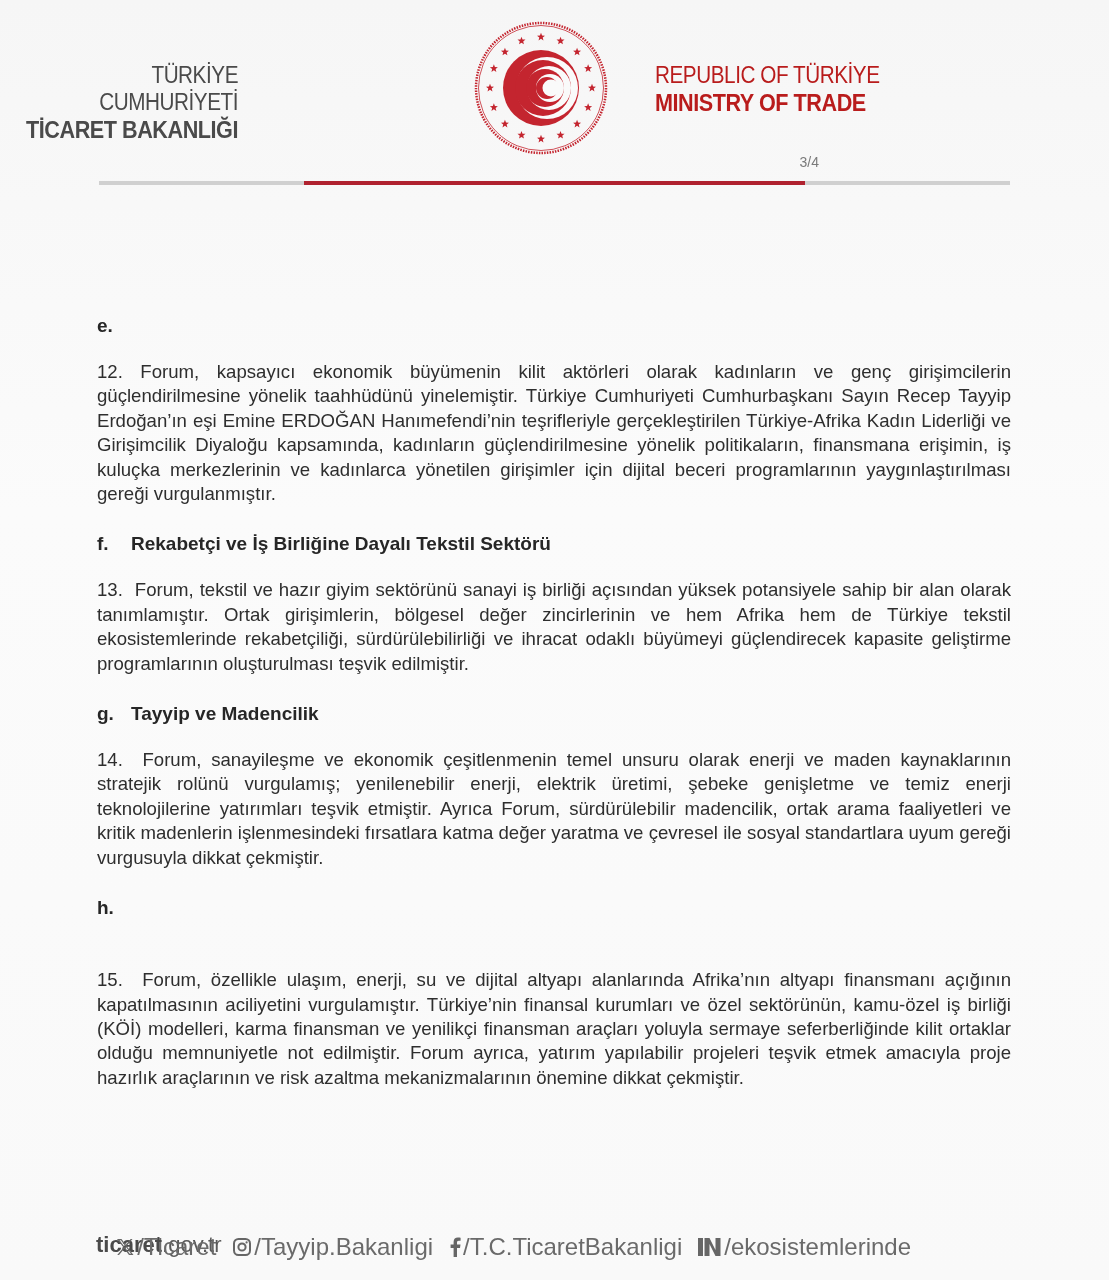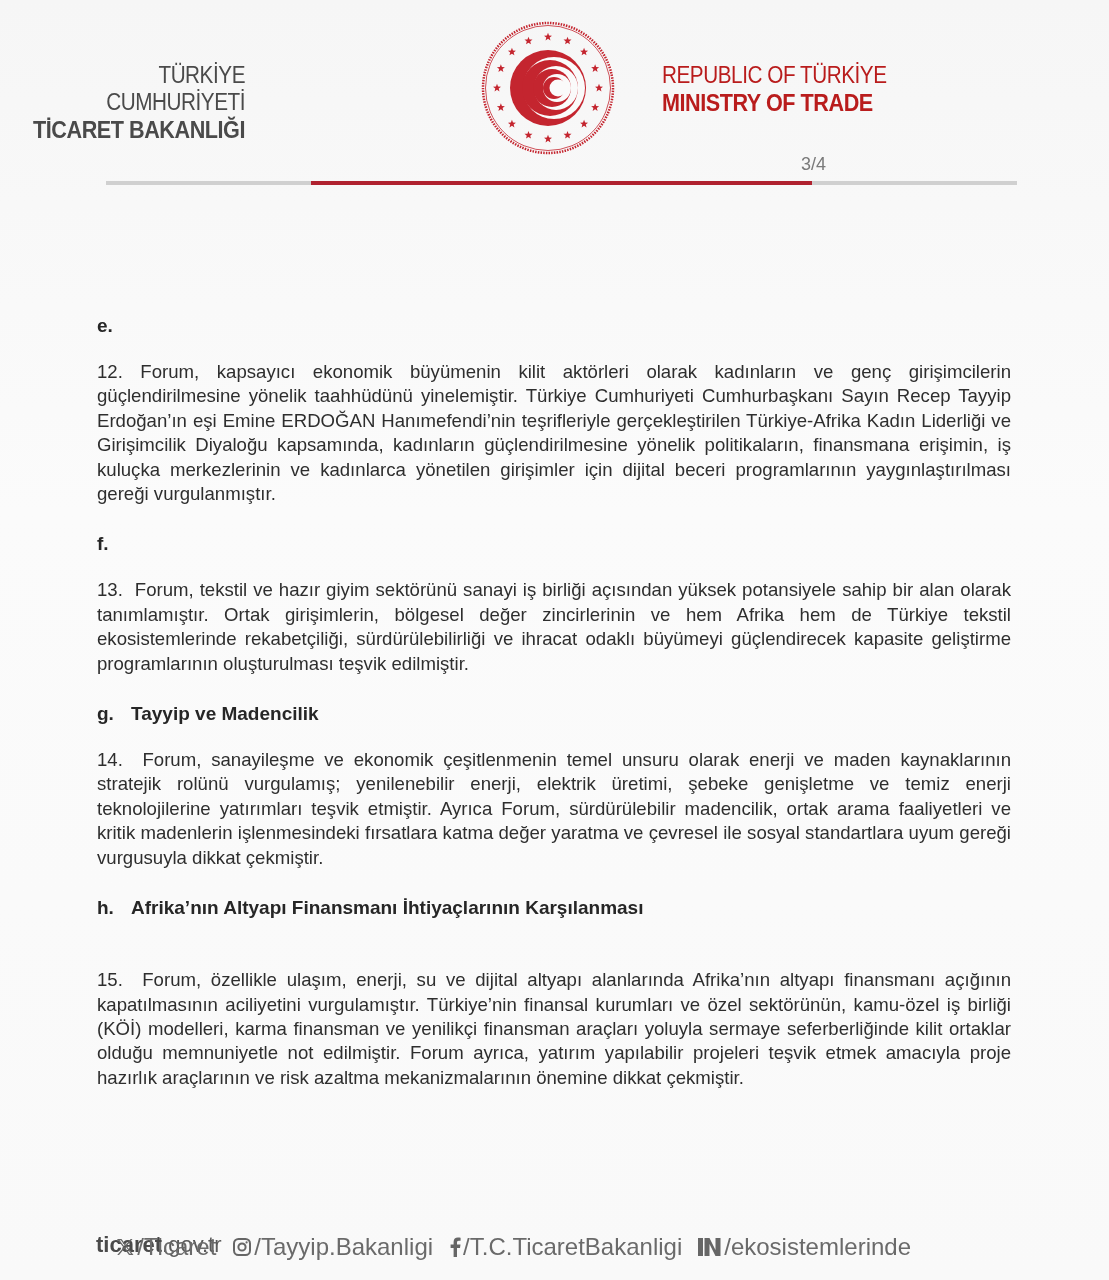--- a/index.html
+++ b/index.html
@@ -4,34 +4,34 @@
 <style>
   * { box-sizing: border-box; margin: 0; padding: 0; }
   html, body { width: 1109px; height: 1280px; }
   body {
     background: linear-gradient(180deg, #f6f6f6 0%, #fbfbfb 40%, #f9f9f9 100%);
     font-family: "Liberation Sans", sans-serif;
     color: #2b2b2b;
     position: relative;
     overflow: hidden;
   }
-  .header { position: absolute; top: 0; left: 0; width: 918px; height: 200px; margin-left: 7px; }
+  .header { position: absolute; top: 0; left: 0; width: 918px; height: 200px; }
   .hdr-left {
     position: absolute; right: 680px; top: 62px; text-align: right;
     color: #4a4a4a; font-family: "Liberation Sans Narrow", "Liberation Sans", sans-serif;
   }
   .hdr-left .l1, .hdr-right .l1 { font-size: 23px; letter-spacing: -0.5px; line-height: 27px; font-weight: normal; transform: scaleX(0.9); transform-origin: right; display:block; }
   .hdr-left .l2, .hdr-right .l2 { font-size: 24px; font-weight: bold; letter-spacing: -0.5px; line-height: 28px; transform: scaleX(0.9); transform-origin: right; display:block; }
   .hdr-right {
     position: absolute; left: 655px; top: 62px; text-align: left; color: #b91c1c;
   }
   .hdr-right .l1, .hdr-right .l2 { transform-origin: left; }
   .emblem { position: absolute; left: 473px; top: 20px; width: 136px; height: 136px; }
   .page-no {
-    position: absolute; right: 99px; top: 154px; font-size: 18px; color: #7a7a7a;
+    position: absolute; right: 99px; top: 154px; font-size: 14px; color: #7a7a7a;
   }
   .progress-track {
     position: absolute; left: 99px; top: 181px; width: 911px; height: 4px; background: #d0d0d0;
   }
   .progress-fill {
     position: absolute; top: 0; height: 4px; background: #b0222f;
   }
   .content {
     position: absolute; left: 97px; top: 312px; width: 914px;
     font-size: 18.6px; line-height: 24.4px; color: #2e2e2e;
@@ -108,34 +108,34 @@
 <div class="content" id="content">
     <div style="margin-bottom: 24px;">
       <div class="section-title" style="margin-bottom: 20px;">
         <span class="letter">e.</span>
       </div>
       <p class="para" style="white-space: pre-wrap;">12. Forum, kapsayıcı ekonomik büyümenin kilit aktörleri olarak kadınların ve genç girişimcilerin güçlendirilmesine yönelik taahhüdünü yinelemiştir. Türkiye Cumhuriyeti Cumhurbaşkanı Sayın Recep Tayyip Erdoğan’ın eşi Emine ERDOĞAN Hanımefendi’nin teşrifleriyle gerçekleştirilen Türkiye-Afrika Kadın Liderliği ve Girişimcilik Diyaloğu kapsamında, kadınların güçlendirilmesine yönelik politikaların, finansmana erişimin, iş kuluçka merkezlerinin ve kadınlarca yönetilen girişimler için dijital beceri programlarının yaygınlaştırılması gereği vurgulanmıştır.</p>
     </div>
     <div style="margin-bottom: 24px;">
       <div class="section-title" style="margin-bottom: 20px;">
         <span class="letter">f.</span>
+        <span>Rekabetçi ve İş Birliğine Dayalı Tekstil Sektörü</span>
       </div>
       <p class="para" style="white-space: pre-wrap;">13.  Forum, tekstil ve hazır giyim sektörünü sanayi iş birliği açısından yüksek potansiyele sahip bir alan olarak tanımlamıştır. Ortak girişimlerin, bölgesel değer zincirlerinin ve hem Afrika hem de Türkiye tekstil ekosistemlerinde rekabetçiliği, sürdürülebilirliği ve ihracat odaklı büyümeyi güçlendirecek kapasite geliştirme programlarının oluşturulması teşvik edilmiştir.</p>
     </div>
     <div style="margin-bottom: 24px;">
       <div class="section-title" style="margin-bottom: 20px;">
         <span class="letter">g.</span>
         <span>Tayyip ve Madencilik</span>
       </div>
       <p class="para" style="white-space: pre-wrap;">14.  Forum, sanayileşme ve ekonomik çeşitlenmenin temel unsuru olarak enerji ve maden kaynaklarının stratejik rolünü vurgulamış; yenilenebilir enerji, elektrik üretimi, şebeke genişletme ve temiz enerji teknolojilerine yatırımları teşvik etmiştir. Ayrıca Forum, sürdürülebilir madencilik, ortak arama faaliyetleri ve kritik madenlerin işlenmesindeki fırsatlara katma değer yaratma ve çevresel ile sosyal standartlara uyum gereği vurgusuyla dikkat çekmiştir.</p>
     </div>
     <div style="margin-bottom: 24px;">
       <div class="section-title" style="margin-bottom: 46px;">
         <span class="letter">h.</span>
-        <span>Afrika’nın Altyapı Finansmanı İhtiyaçlarının Karşılanması</span>
       </div>
       <p class="para" style="white-space: pre-wrap;">15.  Forum, özellikle ulaşım, enerji, su ve dijital altyapı alanlarında Afrika’nın altyapı finansmanı açığının kapatılmasının aciliyetini vurgulamıştır. Türkiye’nin finansal kurumları ve özel sektörünün, kamu-özel iş birliği (KÖİ) modelleri, karma finansman ve yenilikçi finansman araçları yoluyla sermaye seferberliğinde kilit ortaklar olduğu memnuniyetle not edilmiştir. Forum ayrıca, yatırım yapılabilir projeleri teşvik etmek amacıyla proje hazırlık araçlarının ve risk azaltma mekanizmalarının önemine dikkat çekmiştir.</p>
     </div>
   </div>
 
 <div class="footer">
   <div class="site"><b>ticaret</b><span>.gov.tr</span></div>
   <div class="socials">
     <div class="social">
       <svg width="20" height="20" viewBox="0 0 20 20">

